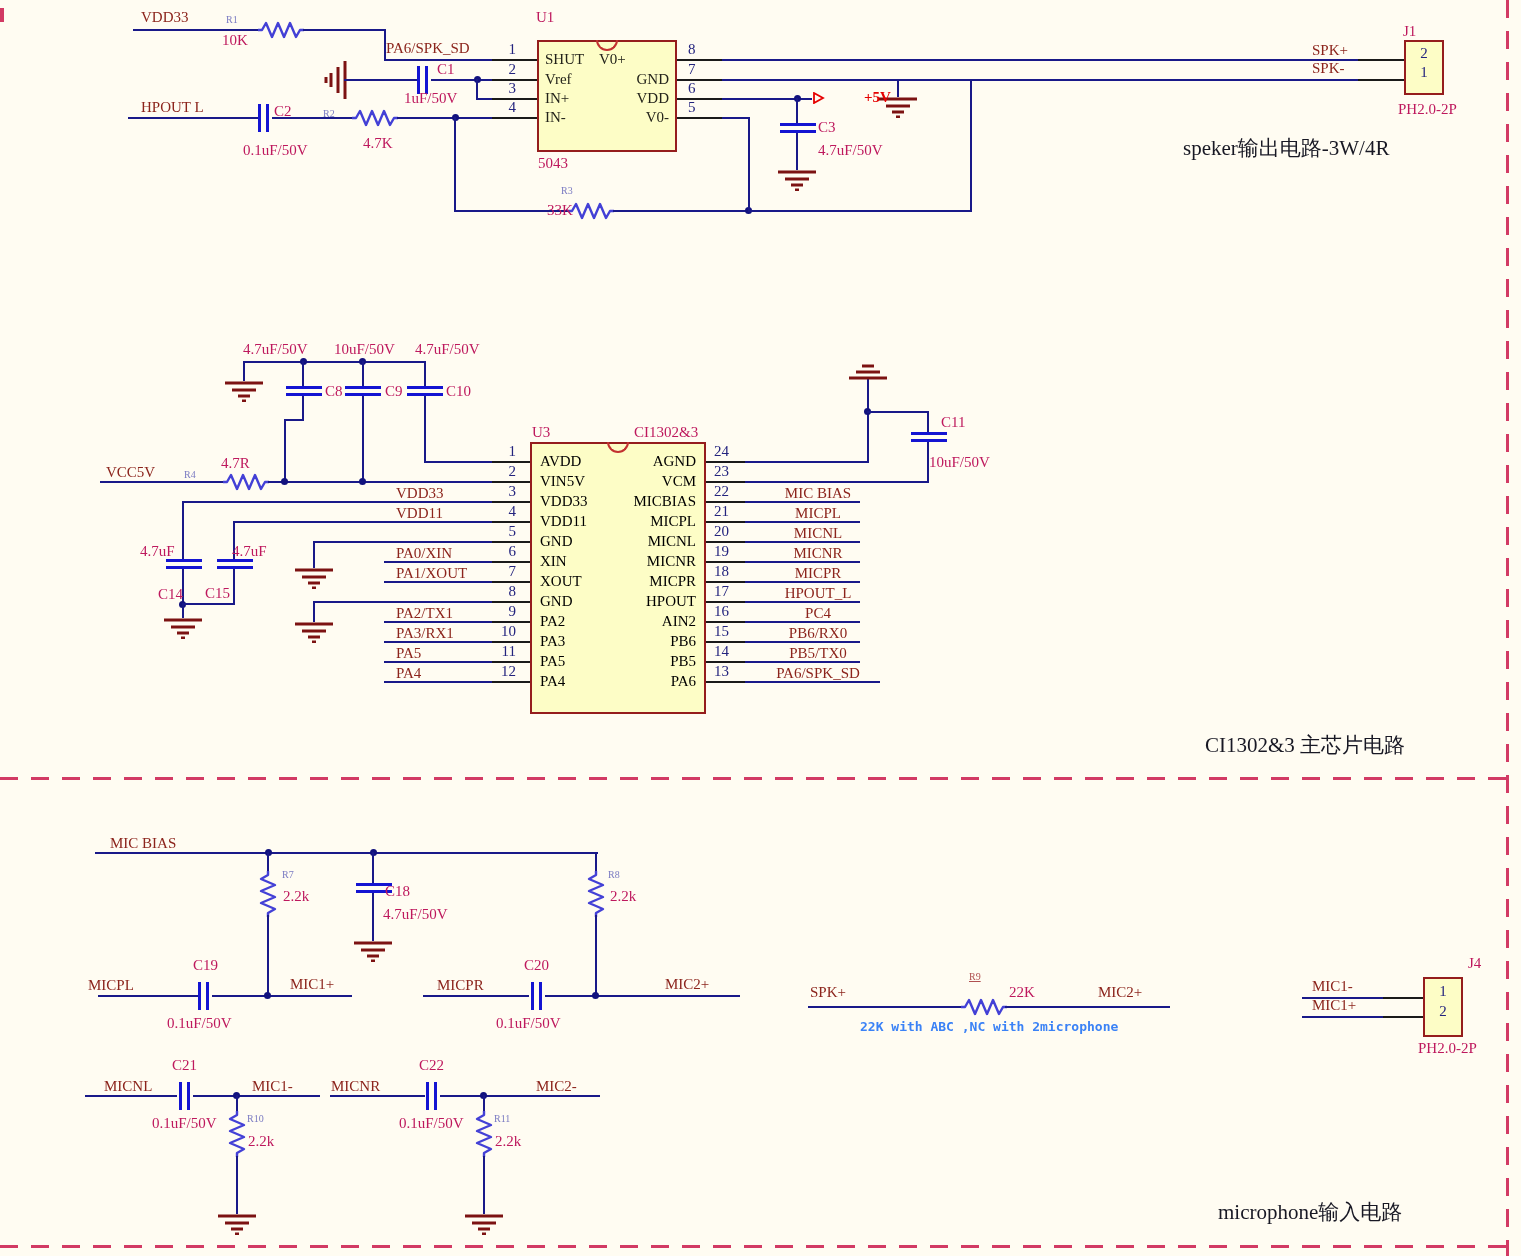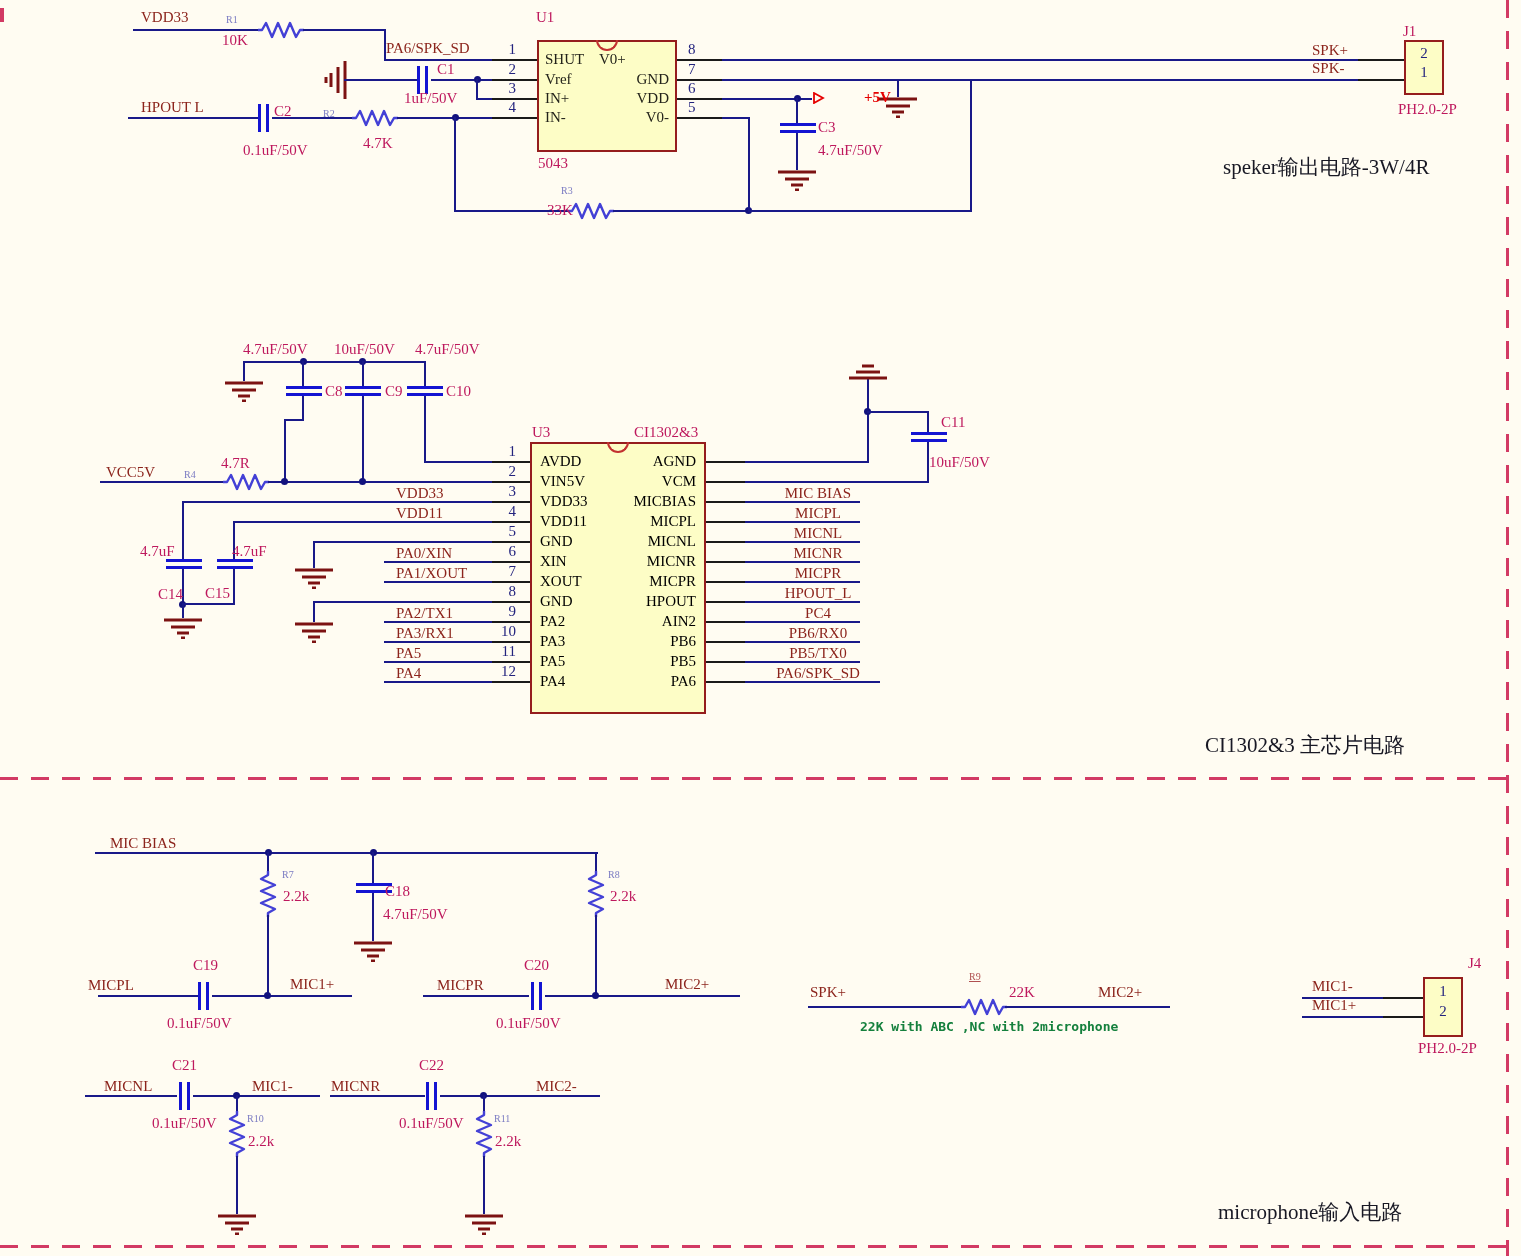--- a/index.html
+++ b/index.html
@@ -11,21 +11,21 @@
   .dot{position:absolute;width:7px;height:7px;border-radius:50%;background:#12127e;}
   .lbl{position:absolute;color:#8c241c;font-size:15px;line-height:15px;white-space:nowrap;}
   .val{position:absolute;color:#be185d;font-size:15px;line-height:15px;white-space:nowrap;}
   .ref{position:absolute;color:#7a7ac2;font-size:10px;line-height:10px;white-space:nowrap;}
   .refr{position:absolute;color:#b05050;font-size:10px;line-height:10px;white-space:nowrap;}
   .blk{position:absolute;color:#23231a;font-size:15px;line-height:15px;white-space:nowrap;}
   .num{position:absolute;color:#23237e;font-size:15px;line-height:15px;white-space:nowrap;}
   .chip{position:absolute;background:#fdfdc6;border:2px solid #951d1d;box-sizing:border-box;}
   .notch{position:absolute;width:22px;height:11px;border:2px solid #c23030;border-top:none;border-radius:0 0 12px 12px;box-sizing:border-box;}
   .title{position:absolute;color:#181824;font-size:21px;line-height:24px;white-space:nowrap;}
-  .note{position:absolute;color:#15803d;font-size:13px;line-height:14px;font-weight:bold;font-family:"DejaVu Sans Mono",monospace;white-space:nowrap;}
+  .note{position:absolute;color:#3b82f6;font-size:13px;line-height:14px;font-weight:bold;font-family:"DejaVu Sans Mono",monospace;white-space:nowrap;}
   .p5v{position:absolute;color:#e60000;font-size:15px;line-height:15px;font-weight:bold;white-space:nowrap;}
   .gnd{position:absolute;}
   .gnd line{stroke:#7c1212;stroke-width:3;}
   .rz{position:absolute;}
   .rz polyline{fill:none;stroke:#4340d6;stroke-width:2.4;stroke-linejoin:round;}
   .tri{position:absolute;}
   .tri polygon{fill:none;stroke:#e60000;stroke-width:1.8;}
   .caph{position:absolute;width:36px;height:10px;}
   .caph i{position:absolute;left:0;width:36px;height:3px;background:#1414d2;}
   .caph i:first-child{top:0;} .caph i:last-child{top:7px;}
@@ -176,21 +176,21 @@
 
   <div class="lbl" style="left:1312px;top:43px;">SPK+</div>
   <div class="lbl" style="left:1312px;top:61px;">SPK-</div>
   <div class="hb" style="left:1358px;top:59px;width:46px;"></div>
   <div class="hb" style="left:1358px;top:79px;width:46px;"></div>
   <div class="chip" style="left:1404px;top:40px;width:40px;height:55px;"></div>
   <div class="num" style="left:1404px;top:46px;width:40px;text-align:center;">2</div>
   <div class="num" style="left:1404px;top:65px;width:40px;text-align:center;">1</div>
   <div class="val" style="left:1403px;top:24px;">J1</div>
   <div class="val" style="left:1398px;top:102px;">PH2.0-2P</div>
-  <div class="title" style="left:1183px;top:155px;margin-left:40px;">speker输出电路-3W/4R</div>
+  <div class="title" style="left:1183px;top:136px;">speker输出电路-3W/4R</div>
 
   <div class="val" style="left:243px;top:342px;">4.7uF/50V</div>
   <div class="val" style="left:334px;top:342px;">10uF/50V</div>
   <div class="val" style="left:415px;top:342px;">4.7uF/50V</div>
   <div class="h" style="left:244px;top:361px;width:182px;"></div>
   <div class="v" style="left:243px;top:361px;height:20px;"></div>
   <svg class="gnd" style="left:224px;top:380px;" width="40" height="22">
       <line x1="1" y1="3" x2="39" y2="3"></line>
       <line x1="8" y1="10" x2="32" y2="10"></line>
       <line x1="14" y1="16" x2="26" y2="16"></line>
@@ -344,20 +344,34 @@
       <div>MICPL</div>
       <div>MICNL</div>
       <div>MICNR</div>
       <div>MICPR</div>
       <div>HPOUT</div>
       <div>AIN2</div>
       <div>PB6</div>
       <div>PB5</div>
       <div>PA6</div>
     </div>
+  <div class="col tops numcol" style="left:714px;top:444px;width:40px;">
+      <div>24</div>
+      <div>23</div>
+      <div>22</div>
+      <div>21</div>
+      <div>20</div>
+      <div>19</div>
+      <div>18</div>
+      <div>17</div>
+      <div>16</div>
+      <div>15</div>
+      <div>14</div>
+      <div>13</div>
+    </div>
   <div class="col tops lblcol" style="left:396px;top:446px;width:100px;">
       <div></div>
       <div></div>
       <div>VDD33</div>
       <div>VDD11</div>
       <div></div>
       <div>PA0/XIN</div>
       <div>PA1/XOUT</div>
       <div></div>
       <div>PA2/TX1</div>

